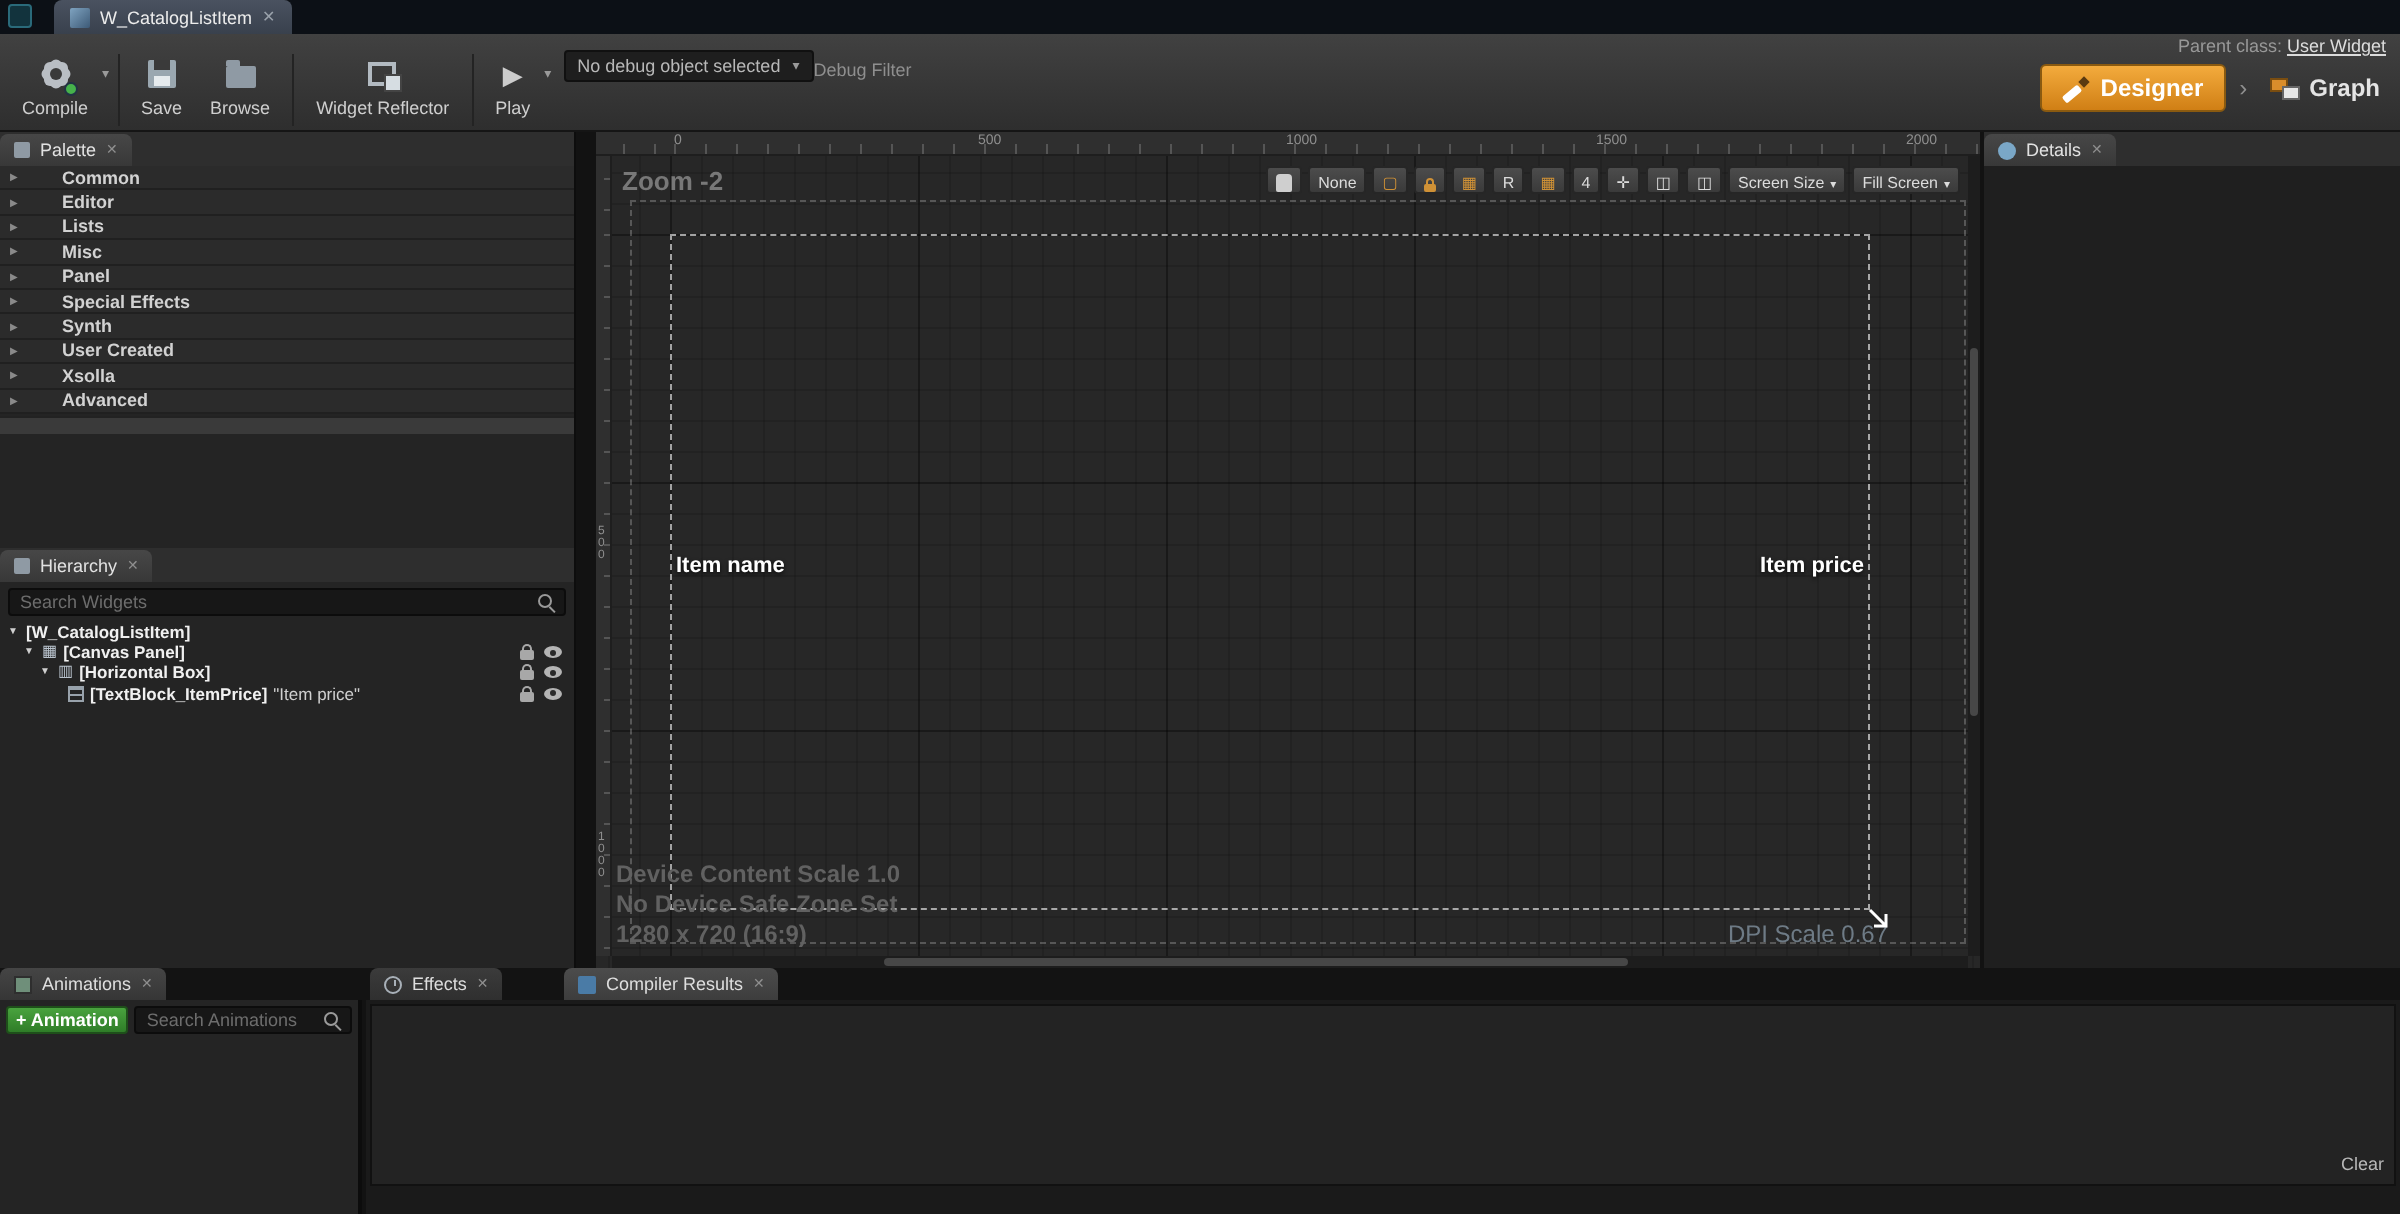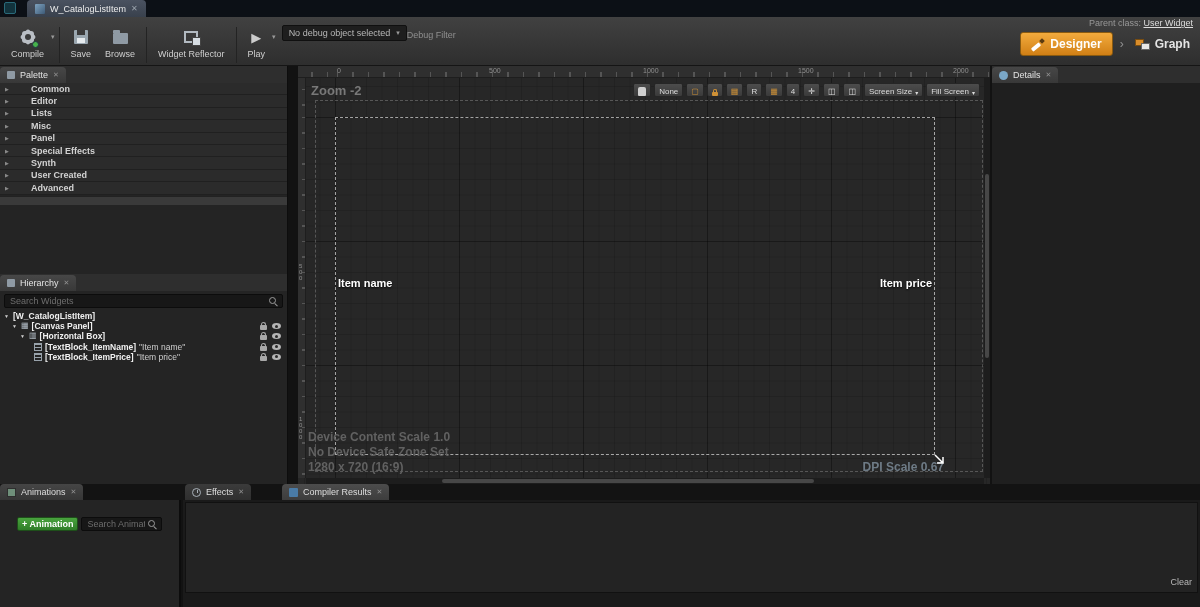--- a/index.html
+++ b/index.html
@@ -104,40 +104,40 @@
   .canvas-toolbar{right:10px;top:17px;display:flex;align-items:center;gap:3px}
   .cbtn{height:14px;background:linear-gradient(#4c4c4c,#3a3a3a);border:1px solid #262626;border-radius:2px;font-size:8px;color:#dcdcdc;display:flex;align-items:flex-end;gap:3px;padding:0 4px}
   .cbtn .o{color:#cf9136;font-size:8px}
   .hand-i{width:8px;height:9px;background:#cfcfcf;border-radius:2px 2px 1px 1px}
   .o-lock{width:6px;height:4px;background:#cf9136;border-radius:1px;position:relative;margin-top:2px}
   .o-lock::before{content:"";position:absolute;left:1px;top:-3px;width:2px;height:3px;border:1px solid #cf9136;border-bottom:none;border-radius:2px 2px 0 0}
   .outer-dash{left:17px;top:34px;width:668px;height:372px;border:1px dashed rgba(255,255,255,.22)}
   .inner-dash{left:37px;top:51px;width:600px;height:338px;border:1px dashed rgba(255,255,255,.6)}
   .widget-text{font-size:11px;font-weight:bold;color:#fff;text-shadow:0 1px 2px rgba(0,0,0,.8)}
   .canvas-info{left:10px;font-size:12px;font-weight:bold;color:#616161}
-  .dpi-label{font-size:12px;font-weight:bold;color:#6e7b86}
+  .dpi-label{font-size:12px;font-weight:normal;color:#6e7b86}
   .v-scroll{right:0;top:12px;width:6px;height:400px;background:#1d1d1d}
   .v-scroll .thumb{position:absolute;left:1px;right:1px;top:24%;height:46%;background:#474747;border-radius:2px}
   .h-scroll{left:8px;bottom:0;width:678px;height:6px;background:#1d1d1d}
   .h-scroll .thumb{position:absolute;top:1px;bottom:1px;left:20%;width:55%;background:#474747;border-radius:2px}
 
   
   #details{left:992px;top:66px;width:208px;height:418px;background:#1f1f1f}
   .det-i{width:9px;height:9px;border-radius:50%;background:#7aa7c7}
 
   
   #bottom-strip{left:0;top:484px;width:1200px;height:16px;background:#131313}
   .btab{position:absolute;top:0;height:16px;border-radius:4px 4px 0 0;display:flex;align-items:center;gap:5px;padding:0 7px;font-size:9px;color:#dedede}
   .btab .pclose{font-size:7px;color:#8f8f8f}
   .anim-i{width:9px;height:9px;background:#6f8f7a;border:1px solid #2e2e2e}
   .clock{width:9px;height:9px;border:1px solid #a8b0b8;border-radius:50%;position:relative}
   .clock::after{content:"";position:absolute;left:3.5px;top:1.5px;width:1px;height:3px;background:#a8b0b8}
   .comp-i{width:9px;height:9px;background:#4a7ba6;border-radius:1px}
   #animations{left:0;top:500px;width:181px;height:107px;background:#242424;border-right:2px solid #0c0c0c}
-  .anim-row{display:flex;gap:3px;margin:17px;align-items:center}
+  .anim-row{display:flex;gap:3px;margin:3px;align-items:center}
   .add-anim-btn{background:linear-gradient(#49a33e,#2f7d28);border:1px solid #1e4f1a;border-radius:2px;color:#fff;font-size:9px;font-weight:bold;padding:1px 4px;white-space:nowrap}
   .anim-search{position:relative;flex:1}
   #compiler{left:183px;top:500px;width:1017px;height:107px;background:#1a1a1a}
   .comp-inner{position:absolute;left:2px;top:2px;right:2px;bottom:14px;background:#232323;border:1px solid #111}
   .clear-btn{position:absolute;right:8px;bottom:20px;font-size:9px;color:#b8b8b8}
 </style>
 </head>
 <body>
 
 <div class="abs" id="tabstrip">
@@ -252,20 +252,24 @@
     <div class="prow">
         <span class="exp">▶</span>
         <span class="plabel">Synth</span>
       </div>
     <div class="prow">
         <span class="exp">▶</span>
         <span class="plabel">User Created</span>
       </div>
     <div class="prow">
         <span class="exp">▶</span>
+        <span class="plabel">Xsolla</span>
+      </div>
+    <div class="prow">
+        <span class="exp">▶</span>
         <span class="plabel">Advanced</span>
       </div>
   </div>
   <div class="pscroll"></div>
 </div>
 
 <div class="abs panel" id="hierarchy">
   <div class="panel-head">
     <div class="panel-tab">
       <span class="ptab-icon"></span>
@@ -294,28 +298,20 @@
     <div class="hrow" style="padding-left:19px">
       <span class="exp2">▼</span>
       <span class="hic">▥</span>
       <span class="hlabel">[Horizontal Box]</span>
       <span class="hspacer"></span>
       <span class="icon-lock"></span>
       <span class="icon-eye"></span>
     </div>
     <div class="hrow" style="padding-left:34px">
       <span class="i-textblock"></span>
-      <span class="hlabel">[TextBlock_ItemName]</span>
-      <span class="htext">"Item name"</span>
-      <span class="hspacer"></span>
-      <span class="icon-lock"></span>
-      <span class="icon-eye"></span>
-    </div>
-    <div class="hrow" style="padding-left:34px">
-      <span class="i-textblock"></span>
       <span class="hlabel">[TextBlock_ItemPrice]</span>
       <span class="htext">"Item price"</span>
       <span class="hspacer"></span>
       <span class="icon-lock"></span>
       <span class="icon-eye"></span>
     </div>
   </div>
 </div>
 
 <div class="abs" id="canvas">

